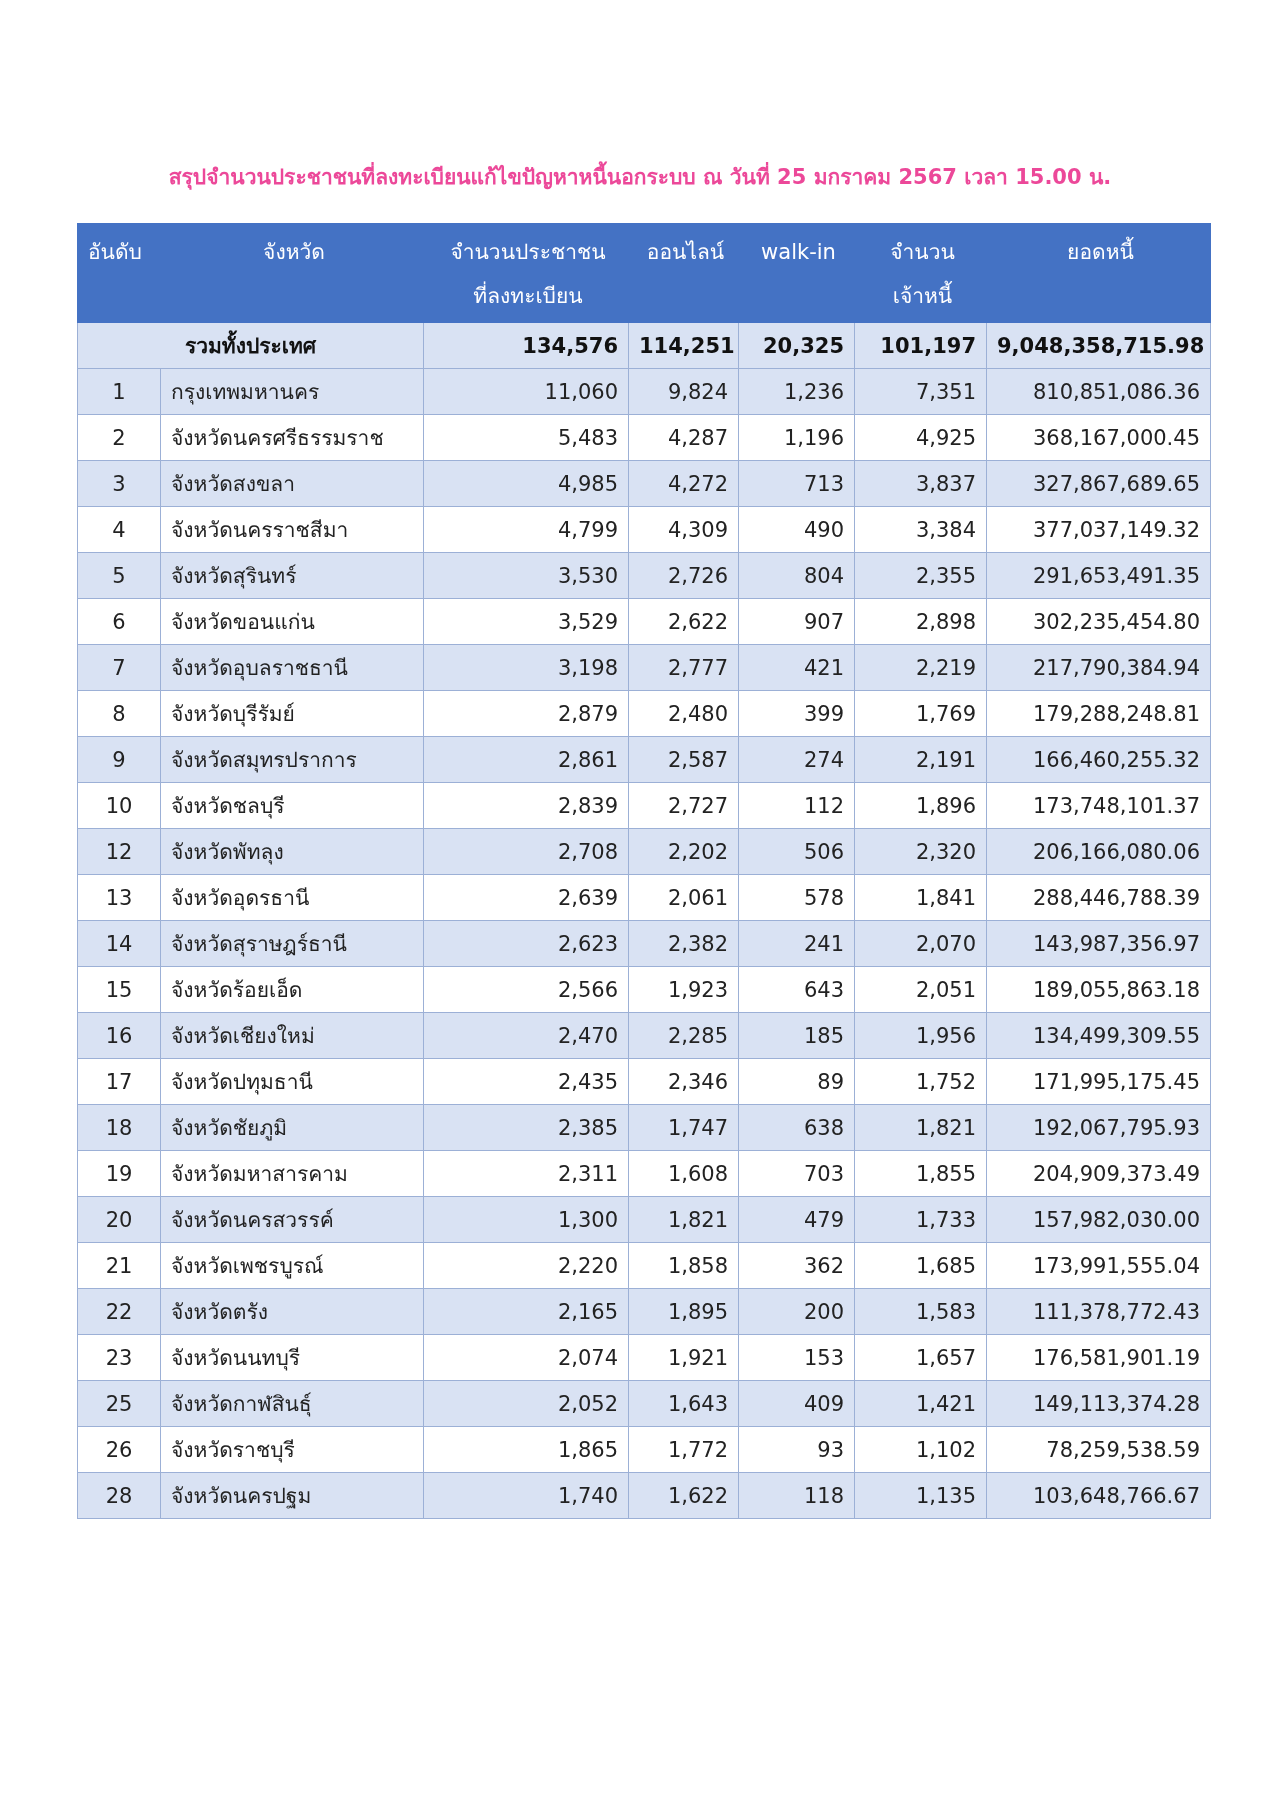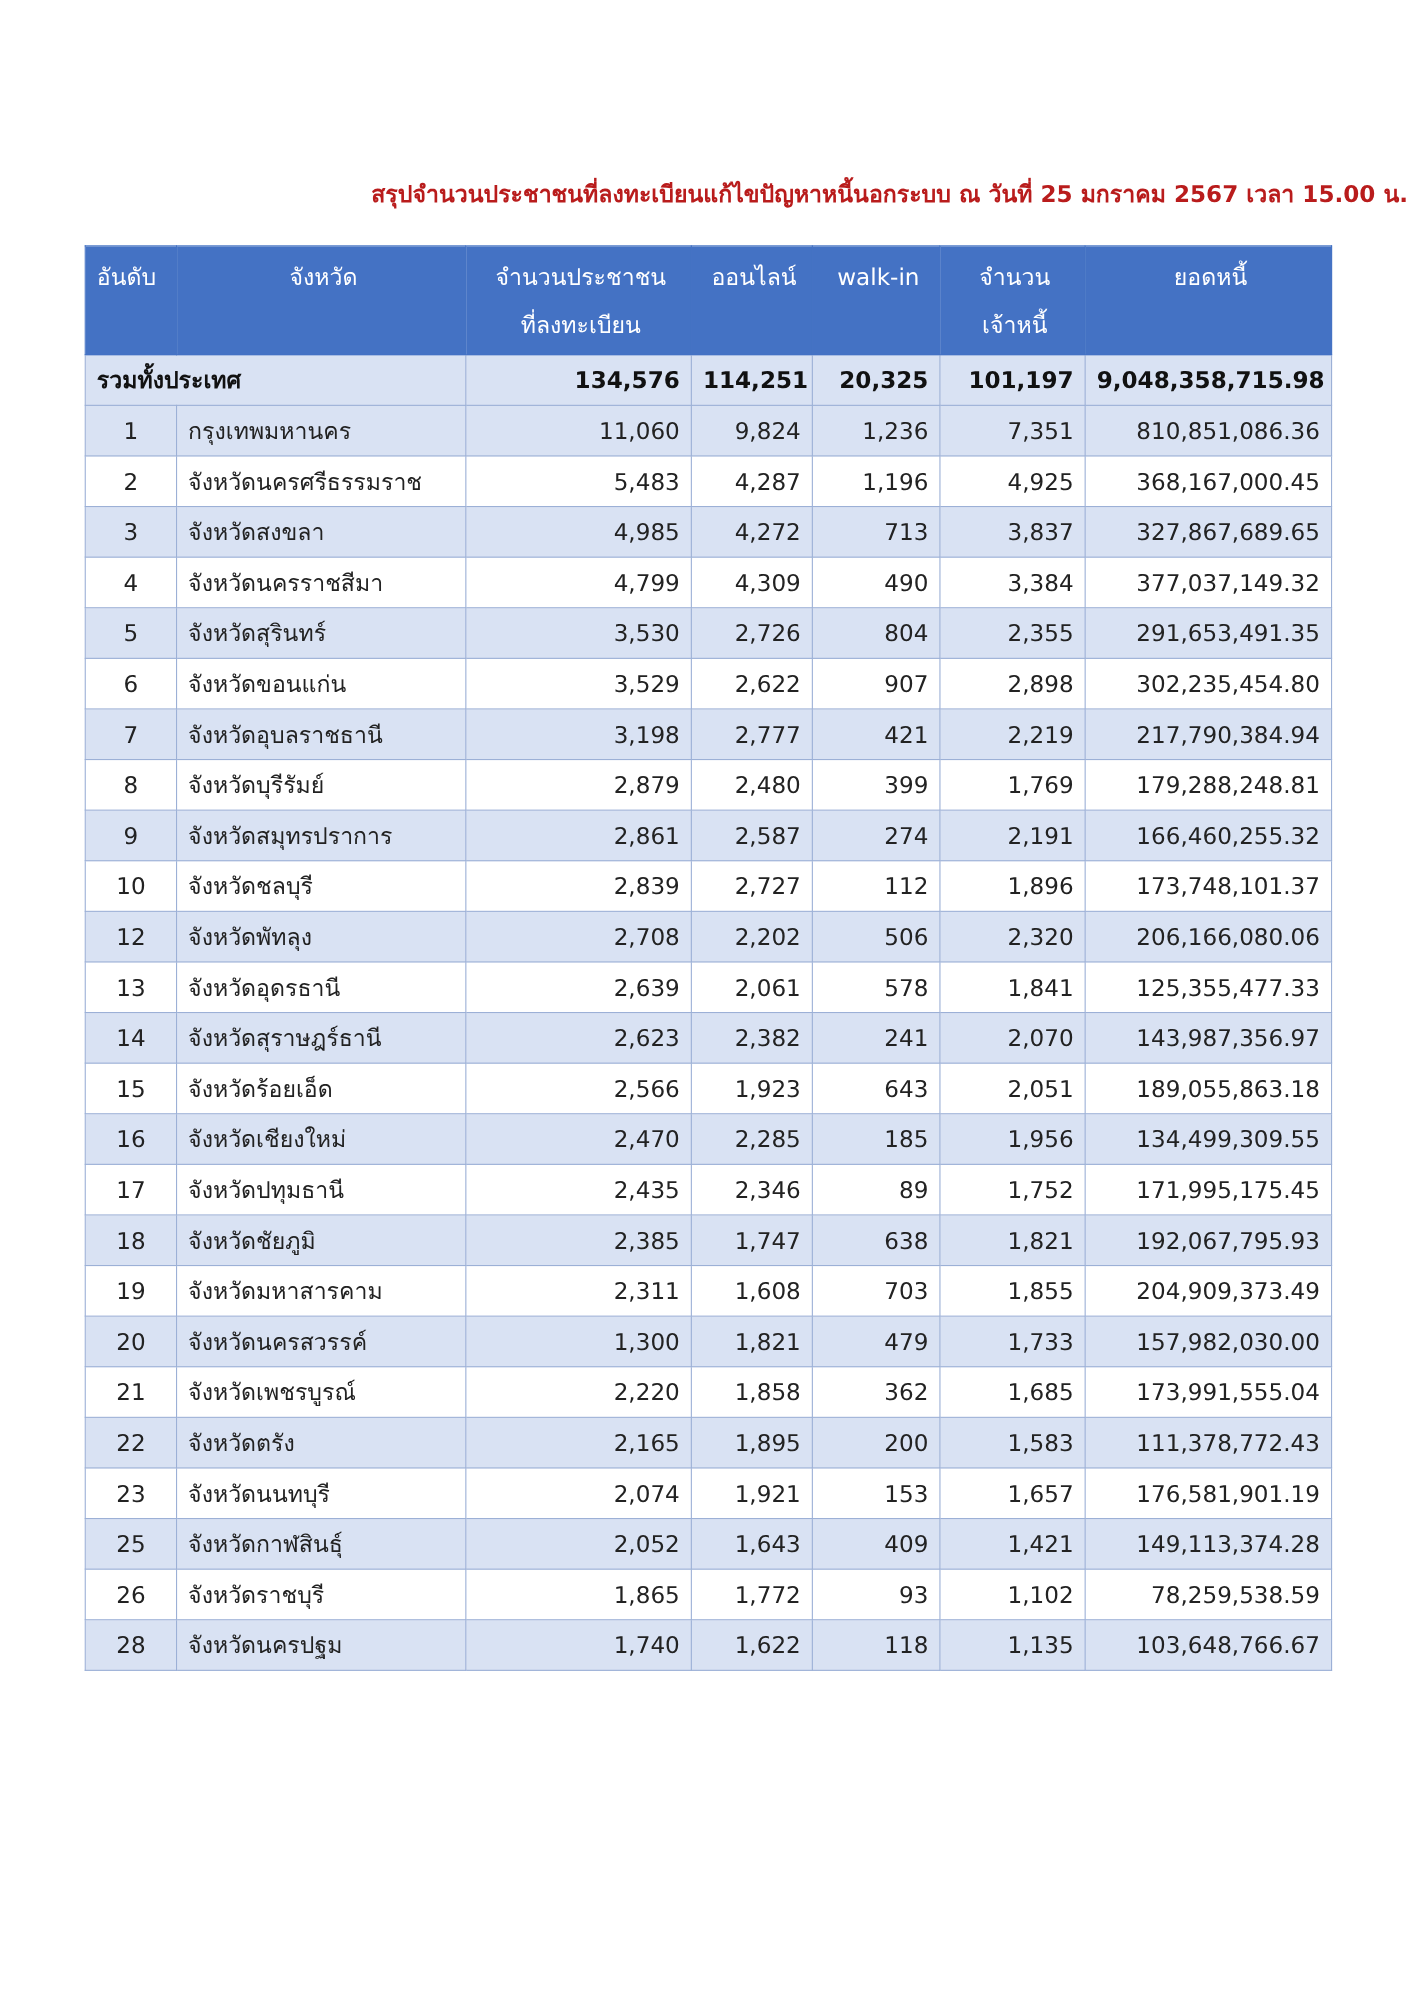--- a/index.html
+++ b/index.html
@@ -1,19 +1,19 @@
 <!DOCTYPE html>
 <html><head>
 <meta charset="utf-8">
 <style>
   html, body { margin: 0; padding: 0; background: #ffffff; }
   body { width: 1280px; height: 1809px; position: relative; font-family: "DejaVu Sans", "Liberation Sans", sans-serif; color: #222; }
   .title {
-    position: absolute; top: 160px; left: 0; width: 1280px; text-align: right;
-    font-size: 21px; font-weight: bold; color: #b91c1c;
+    position: absolute; top: 160px; left: 0; width: 1280px; text-align: center;
+    font-size: 21px; font-weight: bold; color: #ec4899;
   }
   table {
     position: absolute; top: 223px; left: 77px; width: 1133px;
     border-collapse: collapse; table-layout: fixed;
     font-size: 21px;
   }
   col.c-rank { width: 83px; }
   col.c-prov { width: 263px; }
   col.c-reg  { width: 205px; }
   col.c-on   { width: 110px; }
@@ -25,21 +25,21 @@
     vertical-align: top; height: 92px; padding: 6px 6px 0 10px;
     line-height: 44px; font-size: 21px;
     border: 1px solid #4472c4;
   }
   thead th.left { text-align: left; padding-left: 10px; }
   thead th.center { text-align: center; }
   td { border: 1px solid #9cb0d6; height: 45px; padding: 0 10px; white-space: nowrap; }
   td.num { text-align: right; }
   td.rank { text-align: center; }
   tr.total td { background: #d9e2f3; font-weight: bold; color: #111; }
-  tr.total td.label { text-align: left; }
+  tr.total td.label { text-align: center; }
   tbody tr.row:nth-child(odd) td { background: #ffffff; }
   tbody tr.row:nth-child(even) td { background: #d9e2f3; }
 </style>
 </head>
 <body>
 
 <div class="title">สรุปจำนวนประชาชนที่ลงทะเบียนแก้ไขปัญหาหนี้นอกระบบ  ณ วันที่ 25 มกราคม 2567 เวลา 15.00 น.</div>
 
 <table>
   <colgroup>
@@ -176,21 +176,21 @@
         <td class="num">2,320</td>
         <td class="num">206,166,080.06</td>
       </tr>
       <tr class="row">
         <td class="rank">13</td>
         <td>จังหวัดอุดรธานี</td>
         <td class="num">2,639</td>
         <td class="num">2,061</td>
         <td class="num">578</td>
         <td class="num">1,841</td>
-        <td class="num">125,355,477.33</td>
+        <td class="num">288,446,788.39</td>
       </tr>
       <tr class="row">
         <td class="rank">14</td>
         <td>จังหวัดสุราษฎร์ธานี</td>
         <td class="num">2,623</td>
         <td class="num">2,382</td>
         <td class="num">241</td>
         <td class="num">2,070</td>
         <td class="num">143,987,356.97</td>
       </tr>

